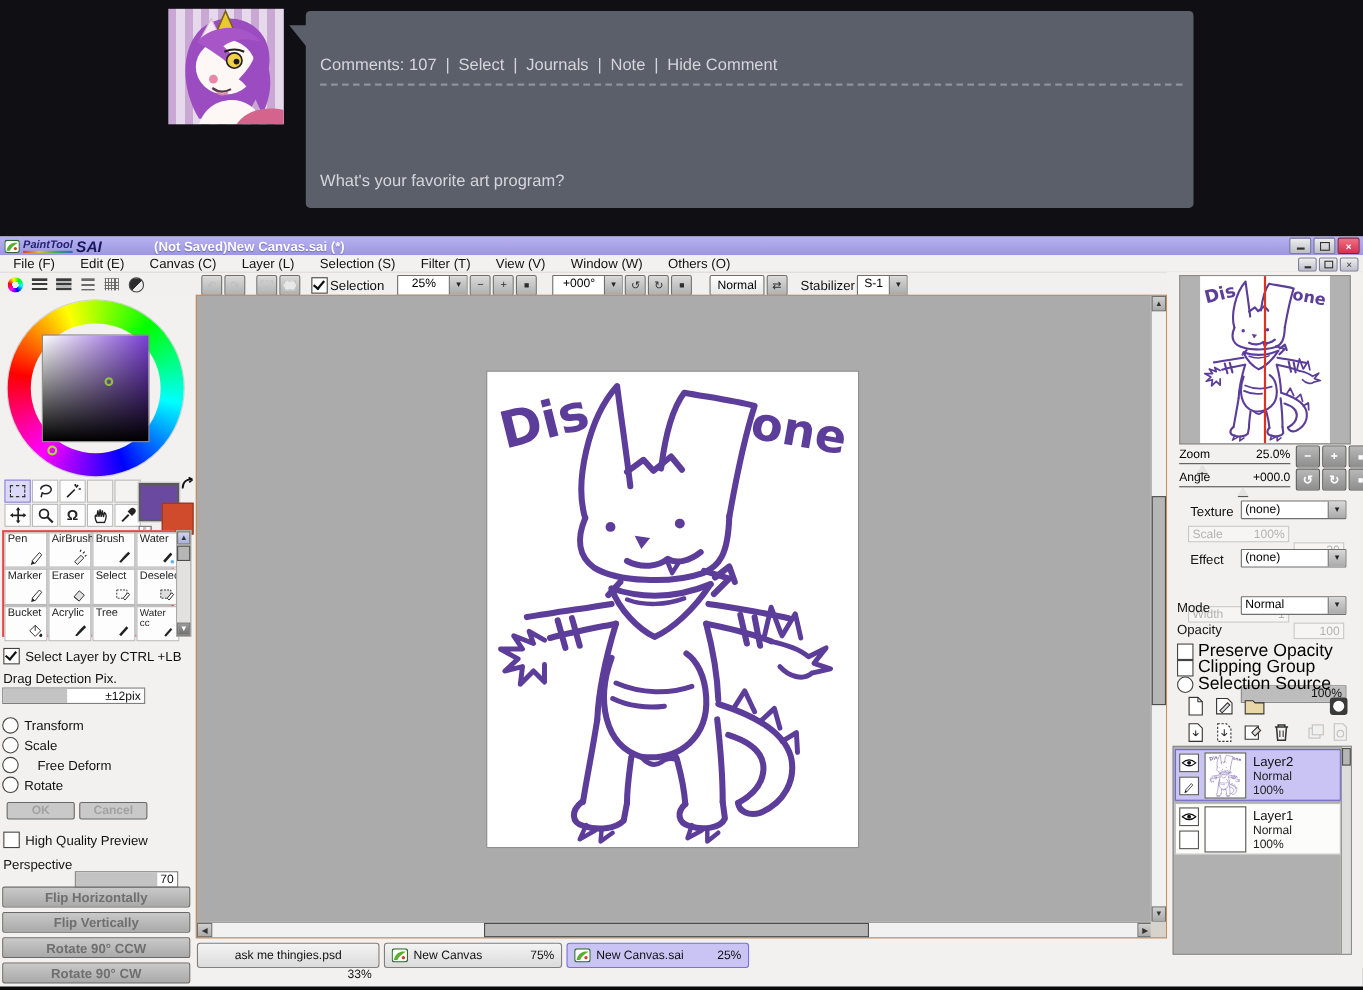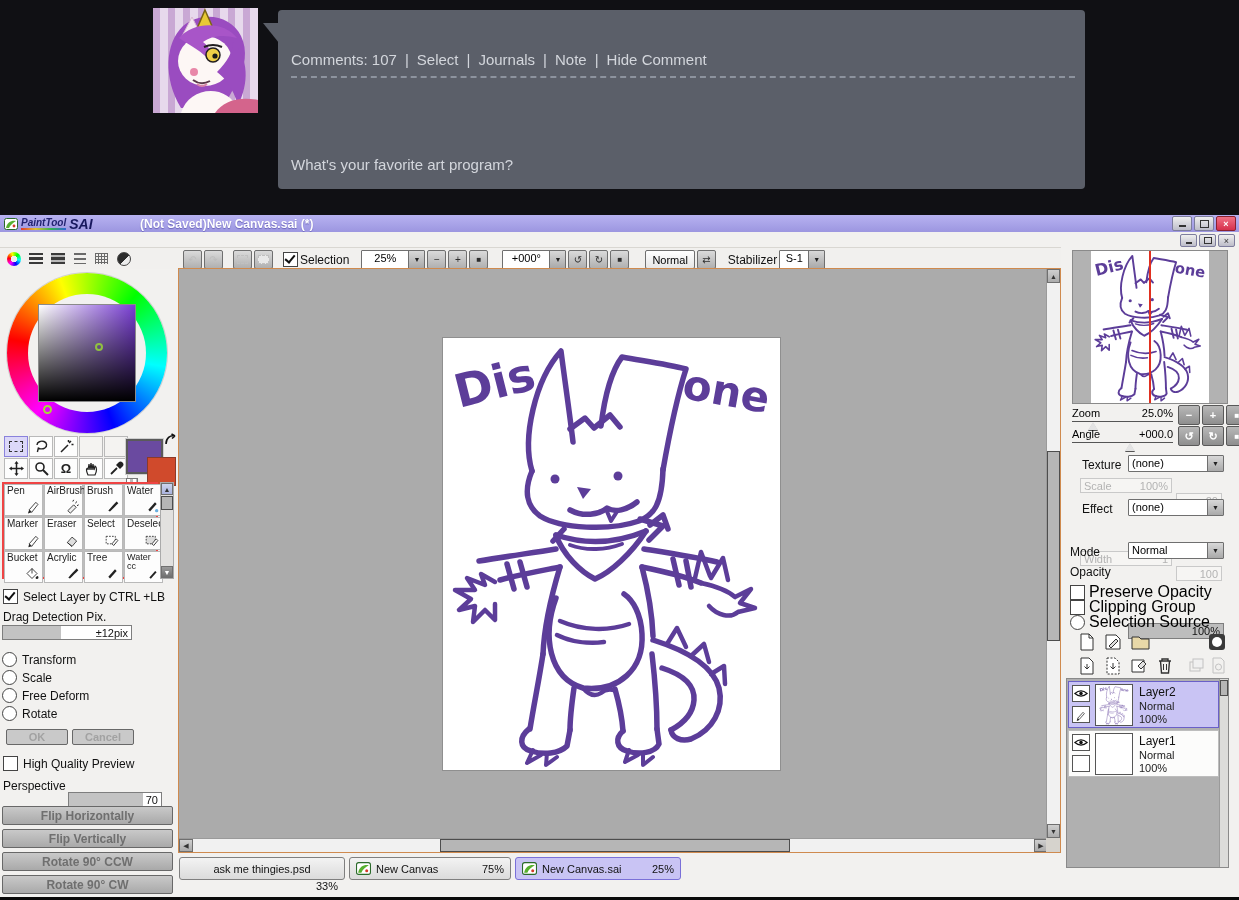--- a/index.html
+++ b/index.html
@@ -177,20 +177,31 @@
             <span style="border-bottom:2px solid #333;width:7px;margin-top:5px;"></span>
           </div>
         <div class="winbtn">
             <span style="border:1px solid #333;width:7px;height:6px;"></span>
           </div>
         <div class="winbtn close">×</div>
       </div>
     </div>
 
     <div class="a menubar" style="left:0;top:17px;width:1239px;height:16px;">
+      <div class="a row" style="left:10px;top:0;height:16px;gap:19px;">
+        <span class="menuitem">File (F)</span>
+        <span class="menuitem">Edit (E)</span>
+        <span class="menuitem">Canvas (C)</span>
+        <span class="menuitem">Layer (L)</span>
+        <span class="menuitem">Selection (S)</span>
+        <span class="menuitem">Filter (T)</span>
+        <span class="menuitem">View (V)</span>
+        <span class="menuitem">Window (W)</span>
+        <span class="menuitem">Others (O)</span>
+      </div>
       <div class="a row" style="right:4px;top:2px;gap:2px;">
         <div class="winbtn" style="width:15px;height:11px;">
             <span style="border-bottom:2px solid #333;width:6px;margin-top:4px;"></span>
           </div>
         <div class="winbtn" style="width:15px;height:11px;">
             <span style="border:1px solid #333;width:6px;height:5px;"></span>
           </div>
         <div class="winbtn" style="width:15px;height:11px;">×</div>
       </div>
     </div>
@@ -421,21 +432,21 @@
       </div>
 
       <div class="a row" style="left:2px;top:383px;gap:5px;">
           <span class="radio"></span>
           <span class="lbl">Transform</span>
         </div>
       <div class="a row" style="left:2px;top:401px;gap:5px;">
           <span class="radio"></span>
           <span class="lbl">Scale</span>
         </div>
-      <div class="a row" style="left:2px;top:419px;gap:5px;">
+      <div class="a row" style="left:2px;top:419px;gap:17px;">
           <span class="radio"></span>
           <span class="lbl">Free Deform</span>
         </div>
       <div class="a row" style="left:2px;top:437px;gap:5px;">
           <span class="radio"></span>
           <span class="lbl">Rotate</span>
         </div>
 
       <div class="a graybtn" style="left:6px;top:460px;width:62px;height:16px;background:#c9c9c9;color:#a2a2a2;font-size:11px;">OK</div>
       <div class="a graybtn" style="left:72px;top:460px;width:62px;height:16px;background:#c9c9c9;color:#a2a2a2;font-size:11px;">Cancel</div>

